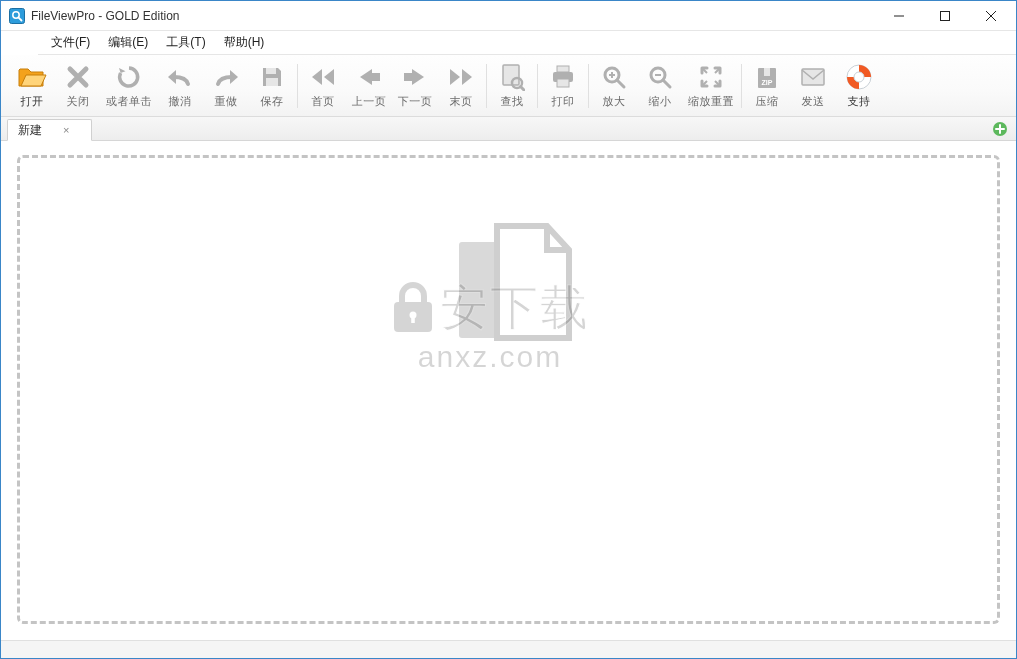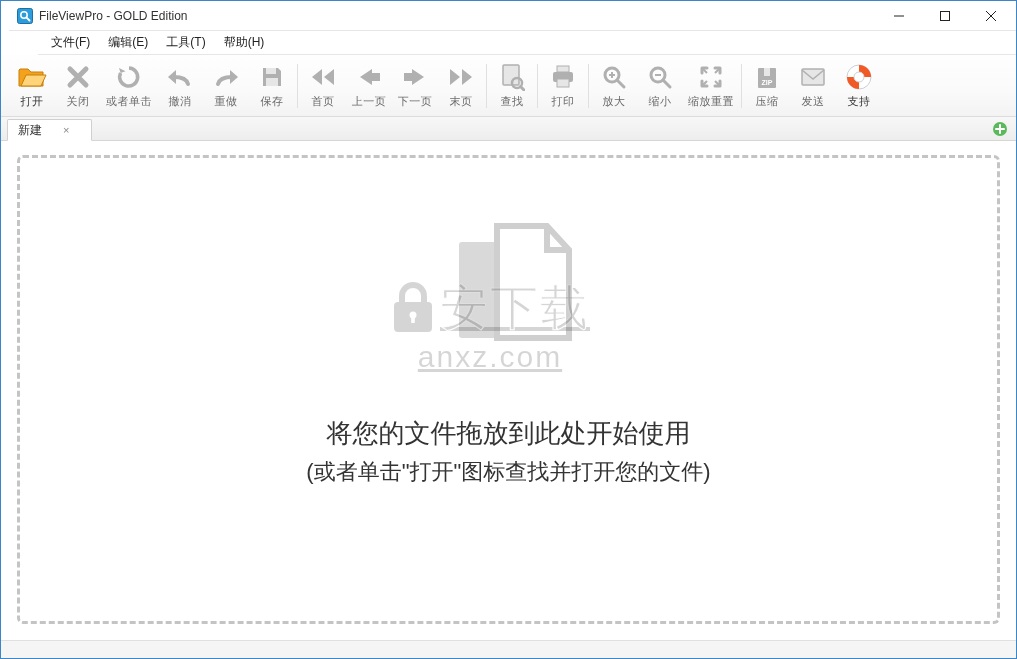--- a/index.html
+++ b/index.html
@@ -1,21 +1,21 @@
 <!DOCTYPE html>
 <html><head>
 <meta charset="utf-8">
 <style>
 * { margin: 0; padding: 0; box-sizing: border-box; font-family: "Microsoft YaHei", "SimSun", Tahoma, sans-serif; }
 html, body { width: 1017px; height: 659px; overflow: hidden; background: #fff; }
 
 .window { width: 1017px; height: 659px; border: 1px solid #3a86c8; display: flex; flex-direction: column; background: #fff; }
 
 
-.titlebar { height: 30px; background: #fff; display: flex; align-items: center; padding: 0 2px 0 8px; border-bottom: 1px solid #e6e6e6; margin-left: 8px; }
+.titlebar { height: 30px; background: #fff; display: flex; align-items: center; padding: 0 2px 0 8px; border-bottom: 1px solid #e6e6e6; }
 .titlebar .app-ico { width: 16px; height: 16px; margin-right: 6px; }
 .titlebar .title-text { font-size: 12px; color: #333; flex: 0 0 auto; }
 .titlebar .title-spacer { flex: 1; }
 .titlebar .win-btn { width: 46px; height: 29px; display: flex; align-items: center; justify-content: center; cursor: pointer; }
 .titlebar .win-btn svg { stroke: #222; stroke-width: 1; }
 
 
 .menubar { height: 24px; background: #fff; display: flex; align-items: center; padding: 0 4px; border-bottom: 1px solid #e6e6e6; font-size: 12px; margin-left: 37px; }
 .menubar .menu-item { padding: 2px 9px; cursor: pointer; color: #222; }
 
@@ -36,21 +36,21 @@
 
 
 .content { flex: 1; background: #fff; padding: 14px 16px 16px; display: flex; }
 .dropzone { flex: 1; border: 3px dashed #c4c4c4; border-radius: 6px; display: flex; flex-direction: column; align-items: center; justify-content: flex-start; padding-top: 50px; }
 .dz-icon { width: 180px; height: 180px; position: relative; margin-bottom: 28px; }
 .dz-text { font-family: "SimSun", serif; color: #333; text-align: center; }
 .dz-text .line1 { font-size: 26px; margin-bottom: 6px; }
 .dz-text .line2 { font-size: 22px; }
 
 
-.watermark { position: absolute; pointer-events: none; opacity: 0.16; left: 390px; top: 276px; display:flex; flex-direction:column; align-items:center;text-decoration:underline; }
+.watermark { position: absolute; pointer-events: none; opacity: 0.16; left: 390px; top: 276px; display:flex; flex-direction:column; align-items:center; }
 .watermark .wm-top { font-family: "SimHei","Microsoft YaHei",sans-serif; font-size: 48px; color:#000; -webkit-text-stroke: 1px #fff; letter-spacing:2px; display:flex; align-items:center; }
 .watermark .wm-bot { font-family: Arial,sans-serif; font-size: 30px; color:#000; letter-spacing:2px; }
 .watermark .lock { margin-right: 4px; }
 
 
 .statusbar { height: 18px; background: #f5f5f5; border-top: 1px solid #e0e0e0; }
 </style>
 </head>
 <body>
 
@@ -305,24 +305,20 @@
 
   <div class="content">
     <div class="dropzone">
       <div class="dz-icon">
         <svg width="180" height="180" viewBox="0 0 180 180">
           <rect x="40" y="34" width="70" height="96" rx="3" fill="#d9d9d9"></rect>
           <path d="M78 18 L128 18 L150 42 L150 130 L78 130 Z" fill="#fff" stroke="#cfcfcf" stroke-width="6"></path>
           <path d="M128 18 L128 42 L150 42" fill="none" stroke="#cfcfcf" stroke-width="6"></path>
         </svg>
       </div>
-      <div class="dz-text">
-        <div class="line1">将您的文件拖放到此处开始使用</div>
-        <div class="line2">(或者单击"打开"图标查找并打开您的文件)</div>
-      </div>
     </div>
   </div>
 
   <div class="statusbar"></div>
 
   <div class="watermark">
     <div class="wm-top">
       <svg class="lock" width="46" height="52" viewBox="0 0 46 52">
         <rect x="4" y="20" width="38" height="30" rx="4" fill="#000"></rect>
         <path d="M12 20 V14 a11 11 0 0 1 22 0 V20" fill="none" stroke="#000" stroke-width="6"></path>

